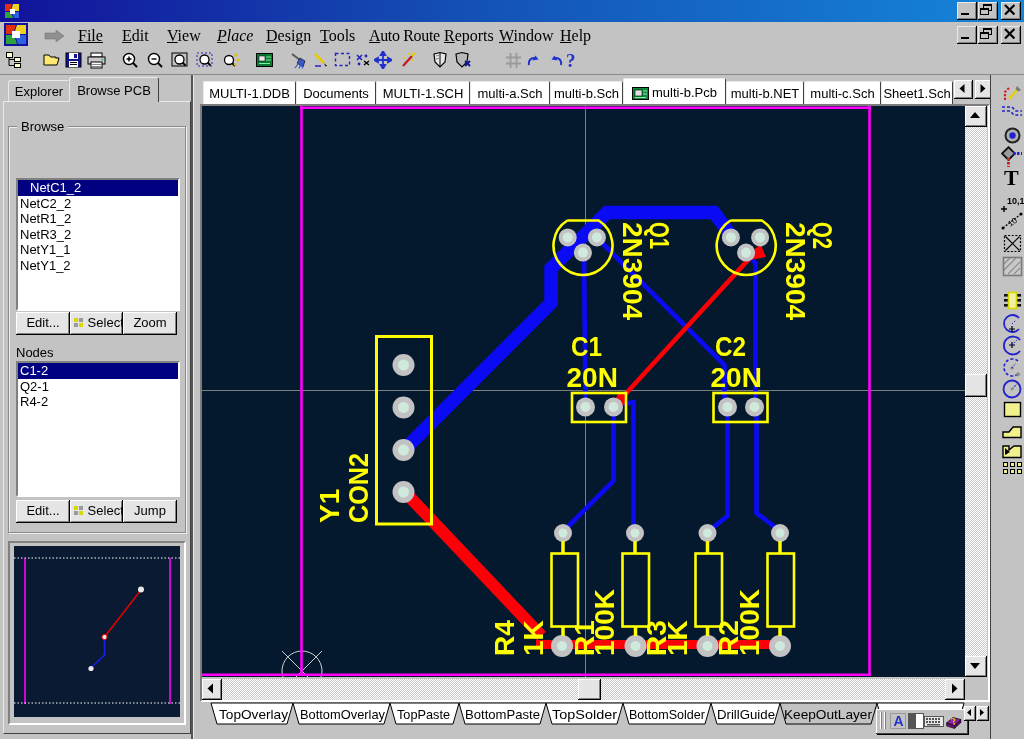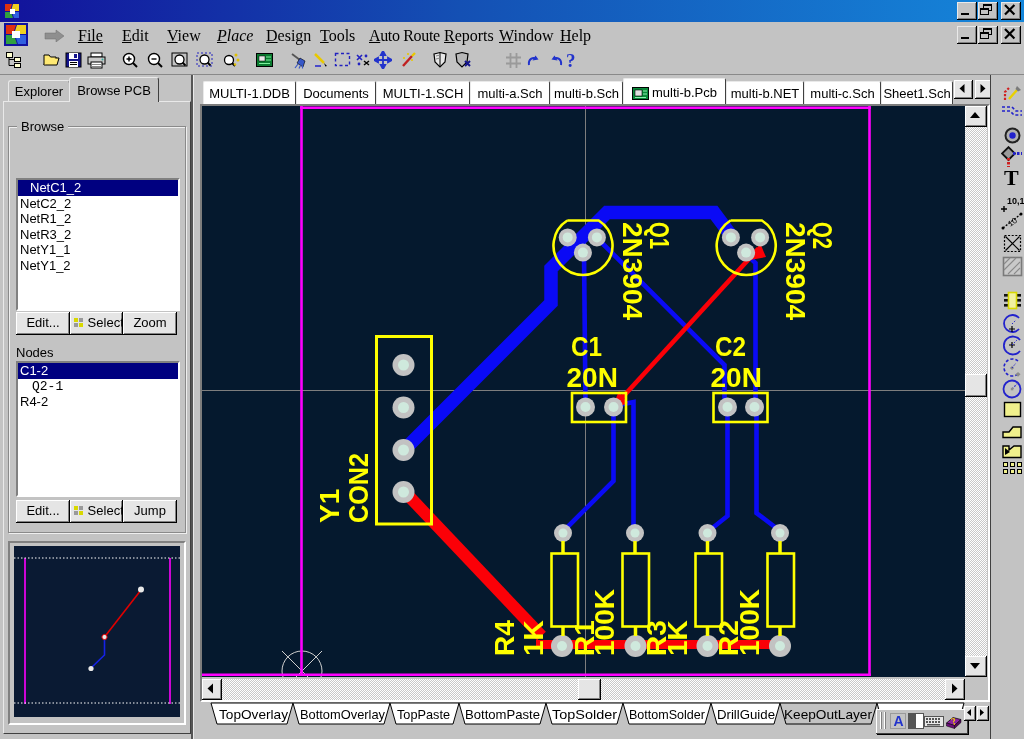--- a/index.html
+++ b/index.html
@@ -254,21 +254,21 @@
         <rect x="0" y="0" width="4" height="4" fill="#d8d800"></rect>
         <rect x="5" y="0" width="4" height="4" fill="#9a9a9a"></rect>
         <rect x="0" y="5" width="4" height="4" fill="#9a9a9a"></rect>
         <rect x="5" y="5" width="4" height="4" fill="#d8d800"></rect>
       </svg> Select</div>
   <div class="abs btn" style="left:123px;top:237px;width:54px;height:23px;text-align:center;padding-top:3px;">Zoom</div>
 
   <div class="abs" style="left:16px;top:270px;">Nodes</div>
   <div class="abs sunken" style="left:16px;top:286px;width:164px;height:136px;background:#fff;">
     <div style="height:15.5px;background:#000080;color:#fff;padding-left:2px;">C1-2</div>
-    <div style="height:15.5px;padding-left:14px;font-family:Liberation Mono, monospace;">Q2-1</div>
+    <div style="height:15.5px;padding-left:2px;">Q2-1</div>
     <div style="height:15.5px;padding-left:2px;">R4-2</div>
   </div>
   <div class="abs btn" style="left:16px;top:425px;width:54px;height:23px;text-align:center;padding-top:3px;">Edit...</div>
   <div class="abs btn" style="left:70px;top:425px;width:53px;height:23px;padding-top:3px;padding-left:4px;white-space:nowrap;overflow:hidden;"><svg width="10" height="10" style="vertical-align:-1px">
         <rect x="0" y="0" width="4" height="4" fill="#d8d800"></rect>
         <rect x="5" y="0" width="4" height="4" fill="#9a9a9a"></rect>
         <rect x="0" y="5" width="4" height="4" fill="#9a9a9a"></rect>
         <rect x="5" y="5" width="4" height="4" fill="#d8d800"></rect>
       </svg> Select</div>
   <div class="abs btn" style="left:123px;top:425px;width:54px;height:23px;text-align:center;padding-top:3px;">Jump</div>

